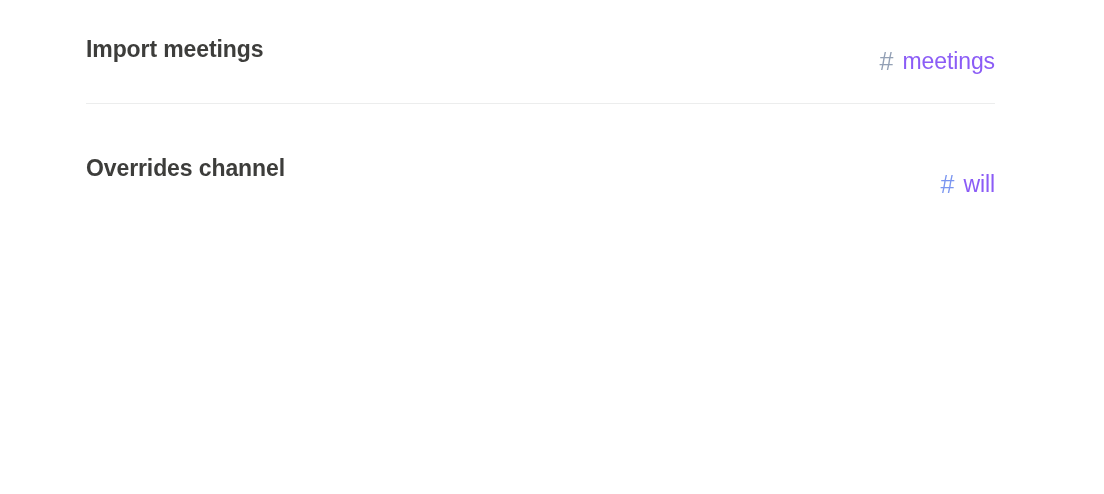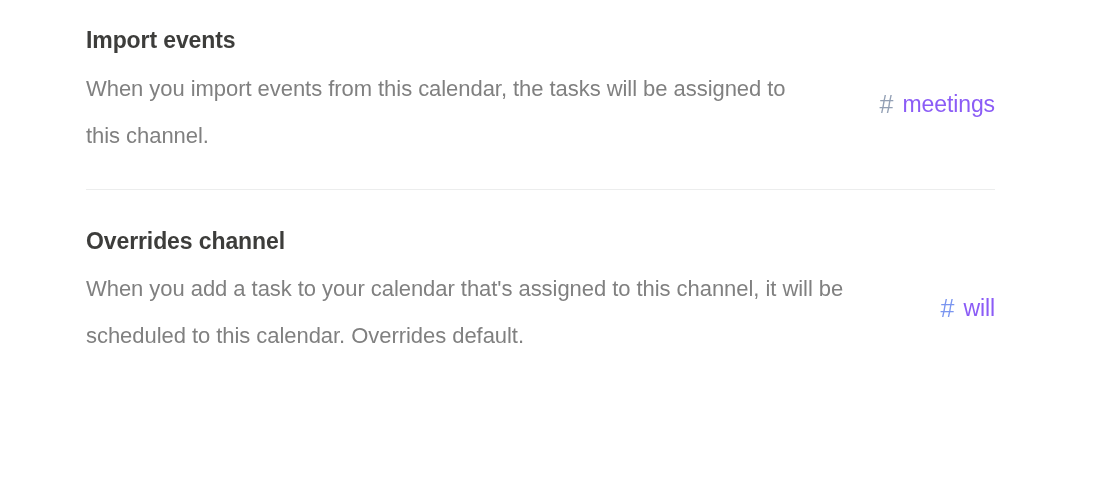--- a/index.html
+++ b/index.html
@@ -112,37 +112,35 @@
   }
 </style>
 </head>
 <body>
 
 <div class="settings-panel">
 
   <div class="setting-row setting-row--import">
 
     <div class="setting-text">
-      <h3 class="setting-title">Import events</h3>
-      <p class="setting-desc">When you import events from this calendar, the tasks will be assigned to this channel.</p>
+      <h3 class="setting-title">Import meetings</h3>
     </div>
 
     <div class="channel-value channel-value--meetings">
       <span class="channel-hash channel-hash--meetings">#</span>
       <span class="channel-name">meetings</span>
     </div>
   </div>
 
   <hr class="setting-divider">
 
   <div class="setting-row setting-row--timeboxing">
 
     <div class="setting-text">
       <h3 class="setting-title">Overrides channel</h3>
-      <p class="setting-desc">When you add a task to your calendar that's assigned to this channel, it will be scheduled to this calendar. Overrides default.</p>
     </div>
 
     <div class="channel-value channel-value--work">
       <span class="channel-hash channel-hash--work">#</span>
       <span class="channel-name">will</span>
     </div>
   </div>
 
 </div>
 

